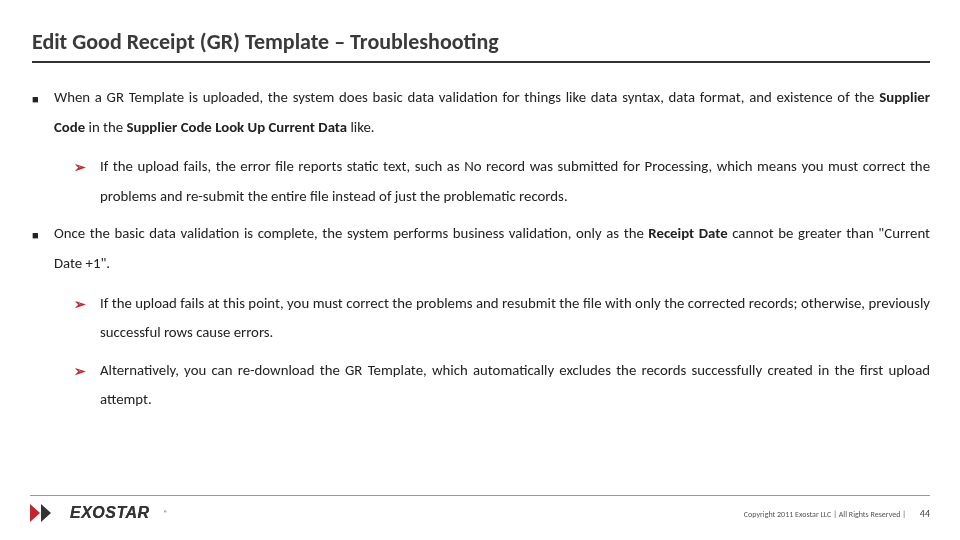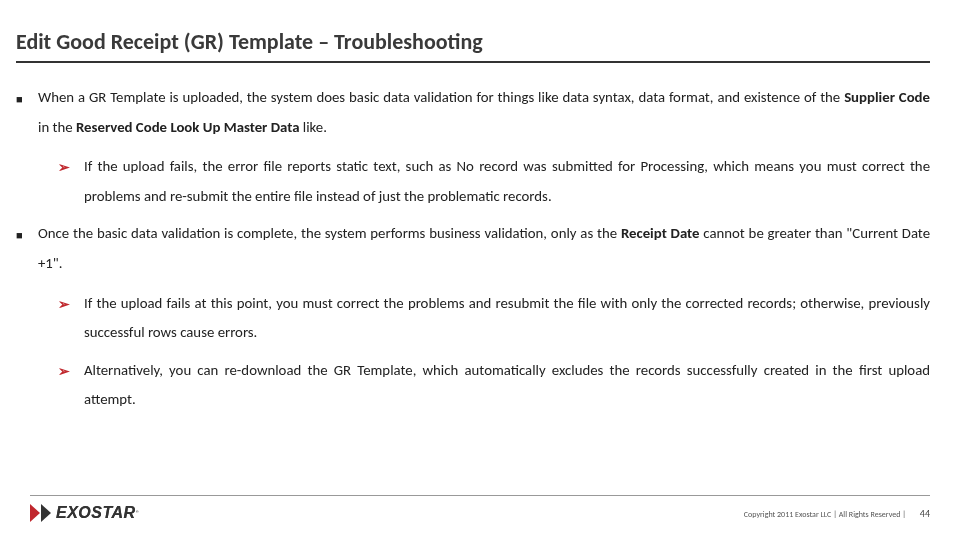--- a/index.html
+++ b/index.html
@@ -2,21 +2,21 @@
 <html><head>
 <meta charset="utf-8">
 <style>
   * { box-sizing: border-box; margin: 0; padding: 0; }
   body {
     width: 960px; height: 540px;
     font-family: Calibri, "Segoe UI", Arial, sans-serif;
     background: #fff; color: #222;
     position: relative;
   }
-  .slide { padding: 28px 30px 0 16px; }
+  .slide { padding: 28px 30px 0 32px; }
   .title {
     font-size: 22px; font-weight: 700; color: #3a3a3a;
     padding-bottom: 6px; border-bottom: 2px solid #333;
     margin-bottom: 20px;
   }
   .bullet-l1 {
     display: flex; margin-bottom: 10px; font-size: 14.8px;
     line-height: 2; text-align: justify;
   }
   .bullet-l1 .marker {
@@ -33,21 +33,21 @@
   }
   .bullet-l2 .txt { flex: 1; padding-left: 8px; }
   .b { font-weight: 700; }
   .it { }
   .footer {
     position: absolute; left: 30px; right: 30px; bottom: 16px;
     border-top: 1px solid #999; padding-top: 6px;
     display: flex; align-items: center; justify-content: space-between;
     font-size: 8px; color: #555;
   }
-  .logo { display: flex; align-items: center; gap: 0; }
+  .logo { display: flex; align-items: center; gap: 14px; }
   .logo-mark {
     width: 26px; height: 22px; position: relative;
   }
   .logo-mark::before {
     content: ""; position: absolute; left: 0; top: 2px;
     width: 0; height: 0;
     border-left: 10px solid #c0272d;
     border-top: 9px solid transparent;
     border-bottom: 9px solid transparent;
   }
@@ -70,21 +70,21 @@
 </style>
 </head>
 <body>
 
 <div class="slide">
   <div class="title">Edit Good Receipt (GR) Template – Troubleshooting</div>
 
   <div class="bullet-l1">
     <div class="marker">■</div>
     <div class="txt">
-      <span>When a GR Template is uploaded, the system does basic data validation for things like data syntax, data format, and existence of the </span><span class="b">Supplier Code</span><span> in the </span><span class="b">Reserved Code Look Up Master Data</span><span> like.</span>
+      <span>When a GR Template is uploaded, the system does basic data validation for things like data syntax, data format, and existence of the </span><span class="b">Supplier Code</span><span> in the </span><span class="b">Supplier Code Look Up Current Data</span><span> like.</span>
     </div>
   </div>
 
   <div class="bullet-l2">
     <div class="marker">➢</div>
     <div class="txt">
       <span>If the upload fails, the error file reports static text, such as </span><span class="it">No record was submitted for Processing</span><span>, which means you must correct the problems and re-submit the entire file instead of just the problematic records.</span>
     </div>
   </div>
 

